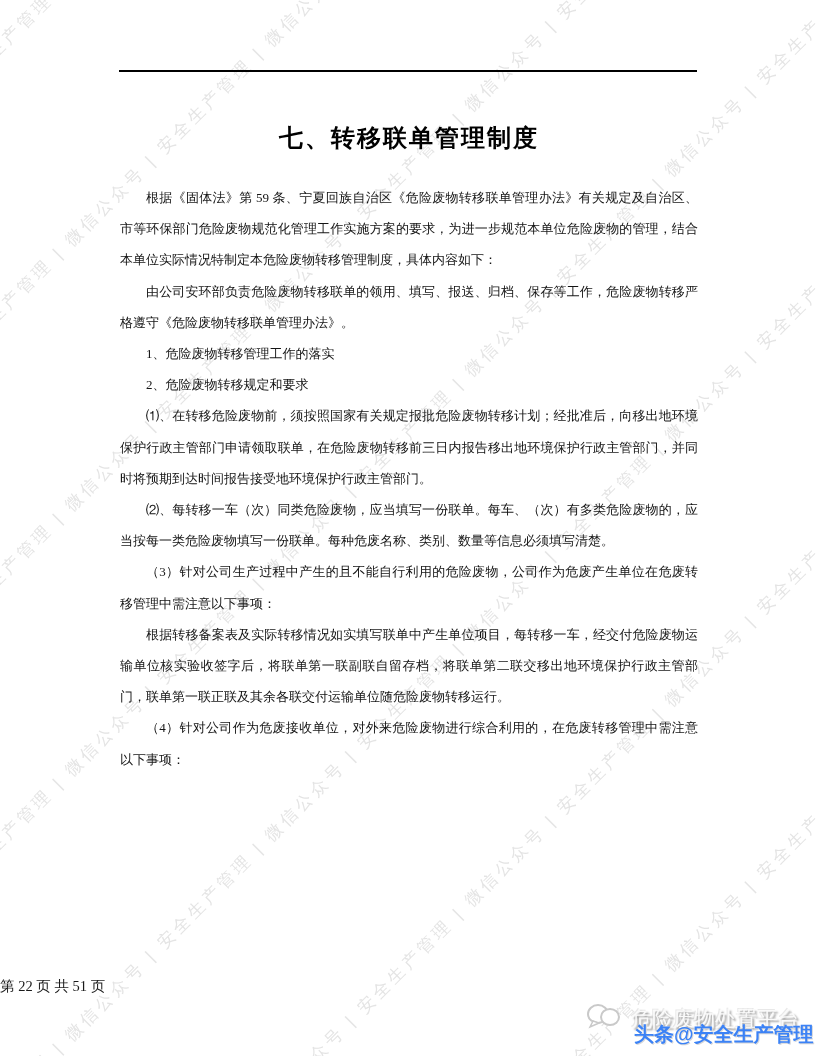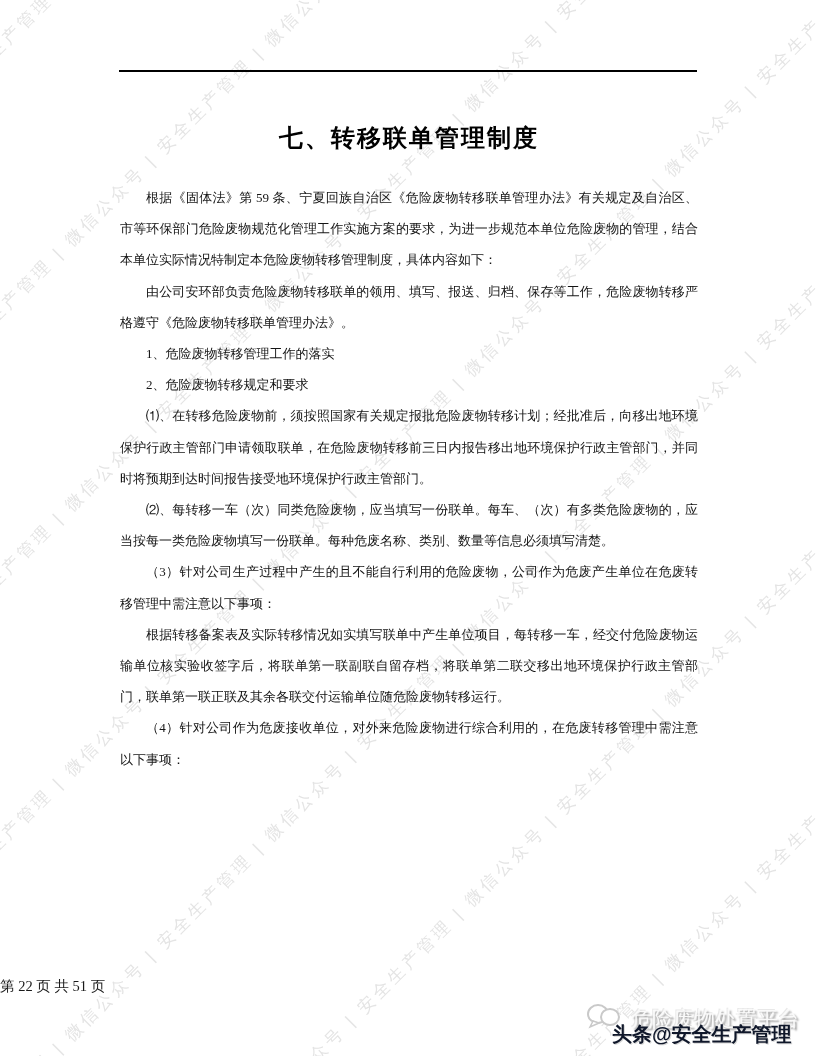--- a/index.html
+++ b/index.html
@@ -81,24 +81,24 @@
     left:631px;top:1005px;
     font-size:21px;
     font-weight:normal;
     letter-spacing:0px;
     color:#fafafa;
     text-shadow:2px 2px 2px #999, -1px -1px 0 #e8e8e8;
     white-space:nowrap;
   }
   .brand-front{
     position:absolute;
-    left:612px;top:1021px;
+    left:634px;top:1021px;
     font-size:20px;
     font-weight:bold;
-    color:#0f172a;
+    color:#3b82f6;
     text-shadow:1px 1px 0 #d8d8d8;
     white-space:nowrap;
   }
 </style>
 </head>
 <body>
 
 <div class="page">
 
   <div class="watermark-layer" id="wm-layer">

